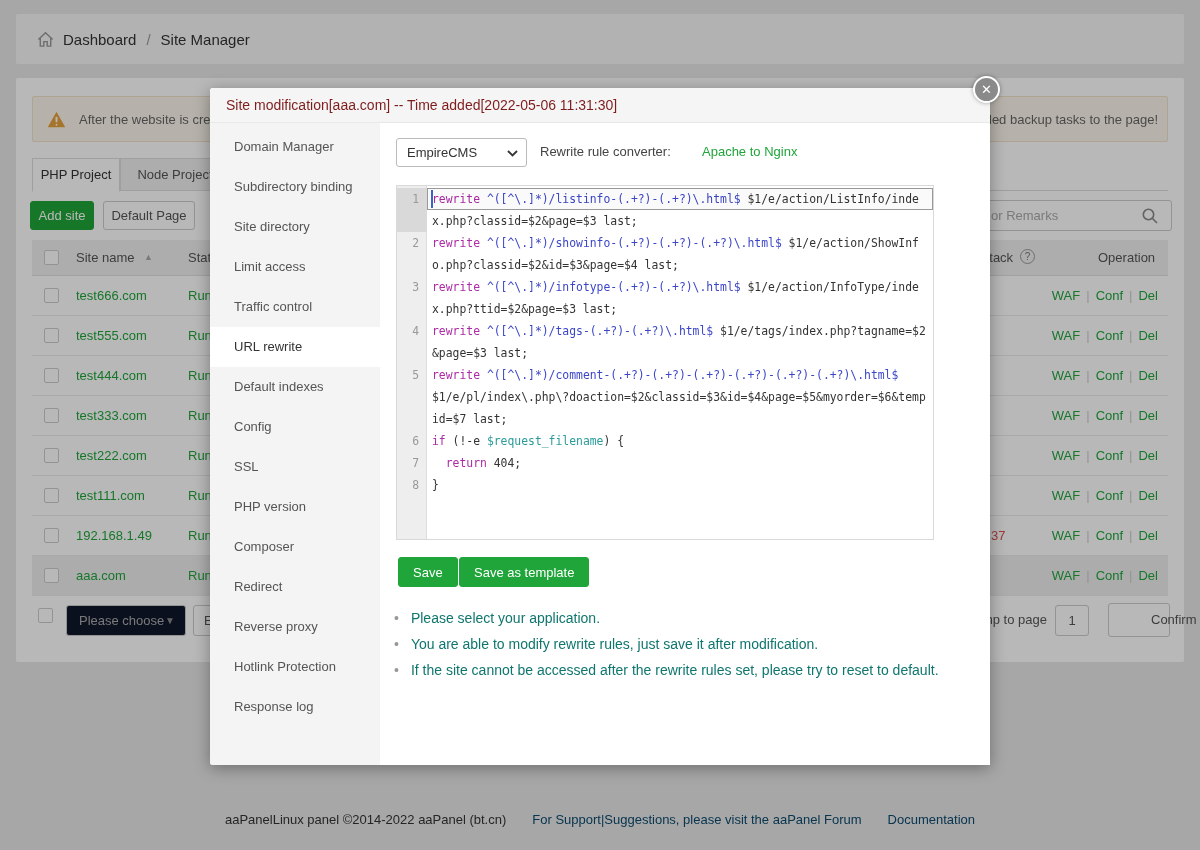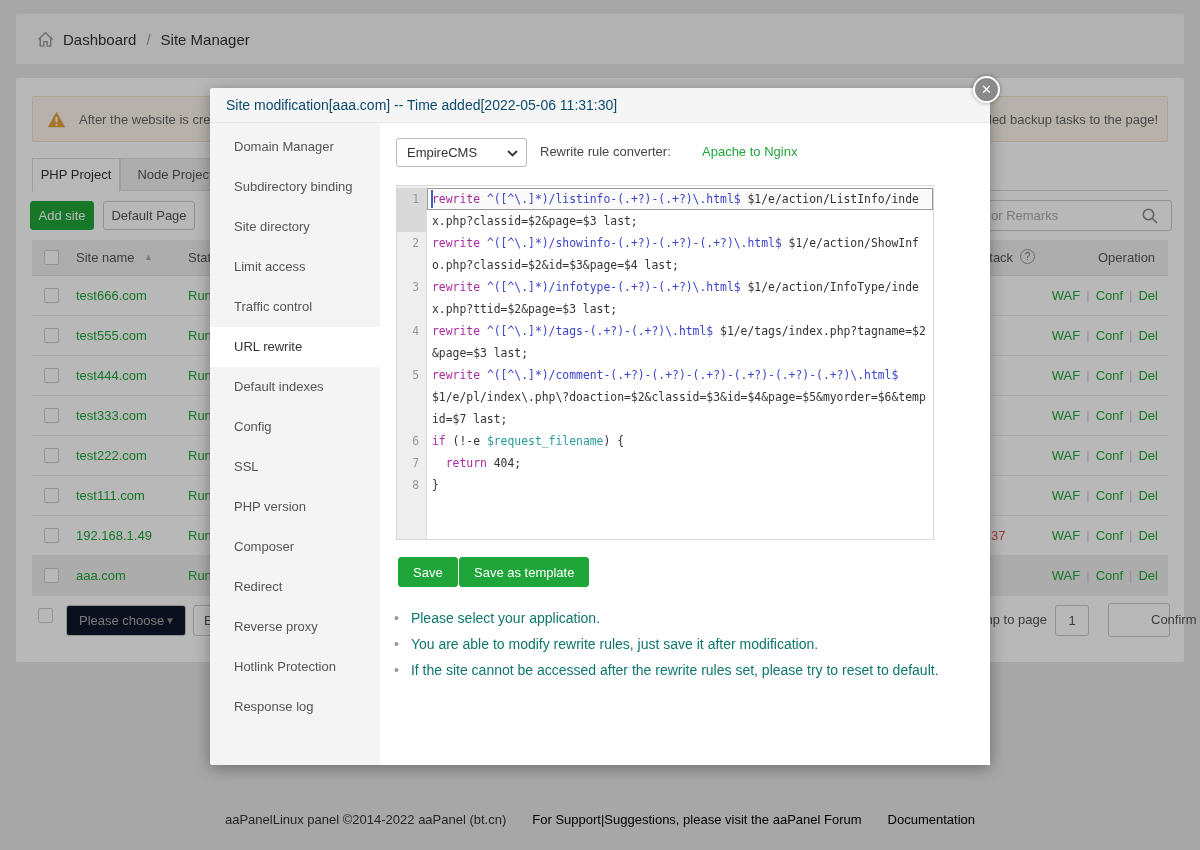--- a/index.html
+++ b/index.html
@@ -59,27 +59,27 @@
   .batch-cbx { position:absolute; left:38px; top:608px; width:15px; height:15px; background:#fff; border:1px solid #ccc; border-radius:2px; cursor:pointer; }
   .choose { position:absolute; left:66px; top:605px; width:120px; height:31px; background:#0f172a; border:1px solid #ccc; border-radius:3px; cursor:pointer; }
   .choose .ph { position:absolute; left:12px; top:7px; font-size:13px; color:#aaa; }
   .choose .car { position:absolute; right:10px; top:9px; font-size:10px; color:#888; }
   #batch-btn { position:absolute; left:193px; top:605px; width:70px; height:31px; line-height:29px; text-align:left; padding-left:10px; }
   .jump-label { position:absolute; left:965px; top:612px; width:82px; text-align:right; font-size:13px; color:#555; white-space:nowrap; overflow:hidden; }
   .page-input { position:absolute; left:1055px; top:605px; width:34px; height:31px; background:#fff; border:1px solid #ccc; border-radius:3px; text-align:center; line-height:29px; font-size:13px; color:#555; }
   #confirm-btn { position:absolute; left:1108px; top:603px; width:62px; height:34px; line-height:32px;padding-left:42px; }
 
   .footer { position:absolute; left:0; right:0; top:812px; display:flex; justify-content:center; gap:26px; font-size:13px; color:#333; }
-  .footer .flink { color:#000000; cursor:pointer; }
+  .footer .flink { color:#0c4a6e; cursor:pointer; }
 
   
   .overlay { position:absolute; inset:0; background:rgba(0,0,0,0.28); z-index:10; }
   .modal { position:absolute; left:210px; top:88px; width:780px; height:677px; background:#fff; border-radius:3px; box-shadow:0 3px 16px rgba(0,0,0,.35); z-index:20; }
   .m-head { position:absolute; left:0; top:0; right:0; height:35px; background:#f5f5f5; border-bottom:1px solid #e8e8e8; border-radius:3px 3px 0 0; }
-  .m-title { position:absolute; left:16px; top:9px; font-size:14px; color:#0c4a6e;text-align:right; }
+  .m-title { position:absolute; left:16px; top:9px; font-size:14px; color:#7f1d1d;text-align:right; }
   .m-close { position:absolute; right:-10px; top:-12px; width:27px; height:27px; border-radius:50%; background:#8a8a8a; border:2px solid #fff; box-shadow:0 0 4px rgba(0,0,0,.35); color:#fff; font-size:13px; text-align:center; line-height:23px; cursor:pointer; }
   .m-side { position:absolute; left:0; top:35px; bottom:0; width:170px; background:#f4f4f4; border-radius:0 0 0 3px; padding-top:4px; }
   .mitem { height:40px; line-height:40px; padding-left:24px; font-size:13px; color:#555; cursor:pointer; }
   .mitem.on { background:#fff; color:#333; }
   .m-body { position:absolute; left:170px; top:35px; right:0; bottom:0; background:#fff; }
 
   .app-select { position:absolute; left:16px; top:15px; width:131px; height:29px; border:1px solid #bbb; border-radius:3px; background:#fff; cursor:pointer; }
   .app-select .val { position:absolute; left:10px; top:6px; font-size:13px; color:#333;text-align:right; }
   .app-select svg { position:absolute; right:8px; top:11px; }
   .conv-label { position:absolute; left:160px; top:21px; font-size:13px; color:#444; }

